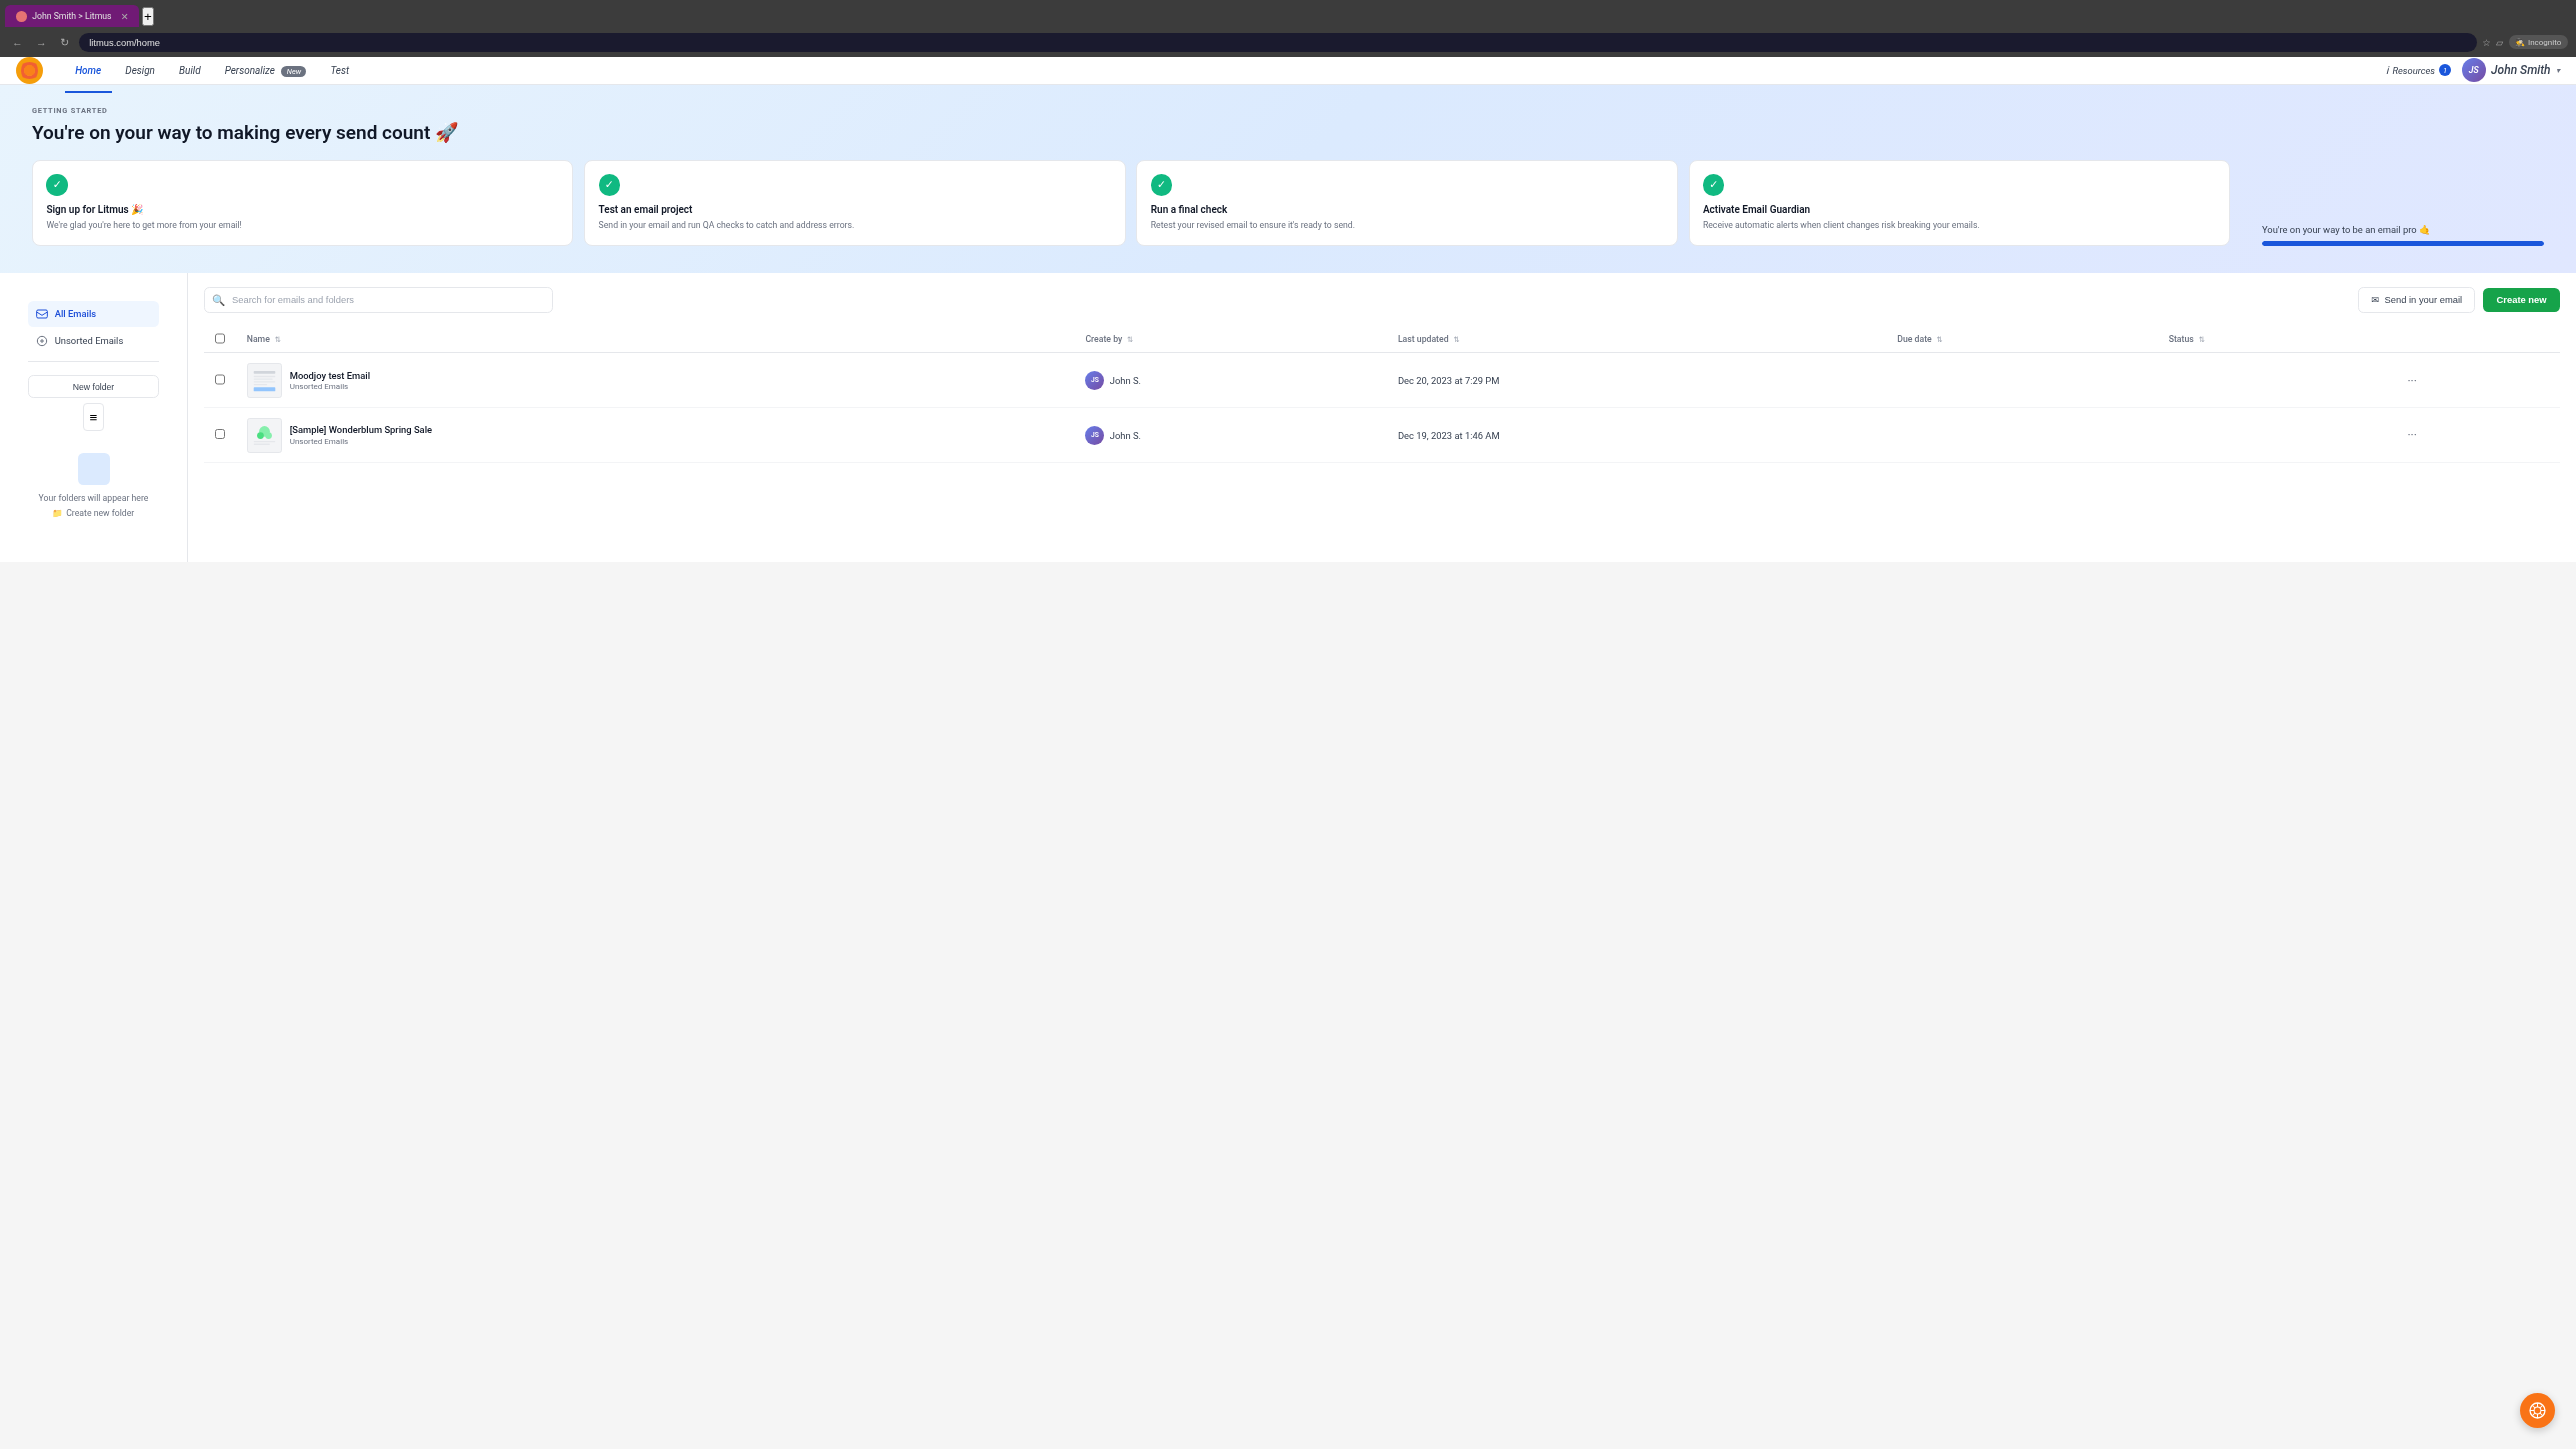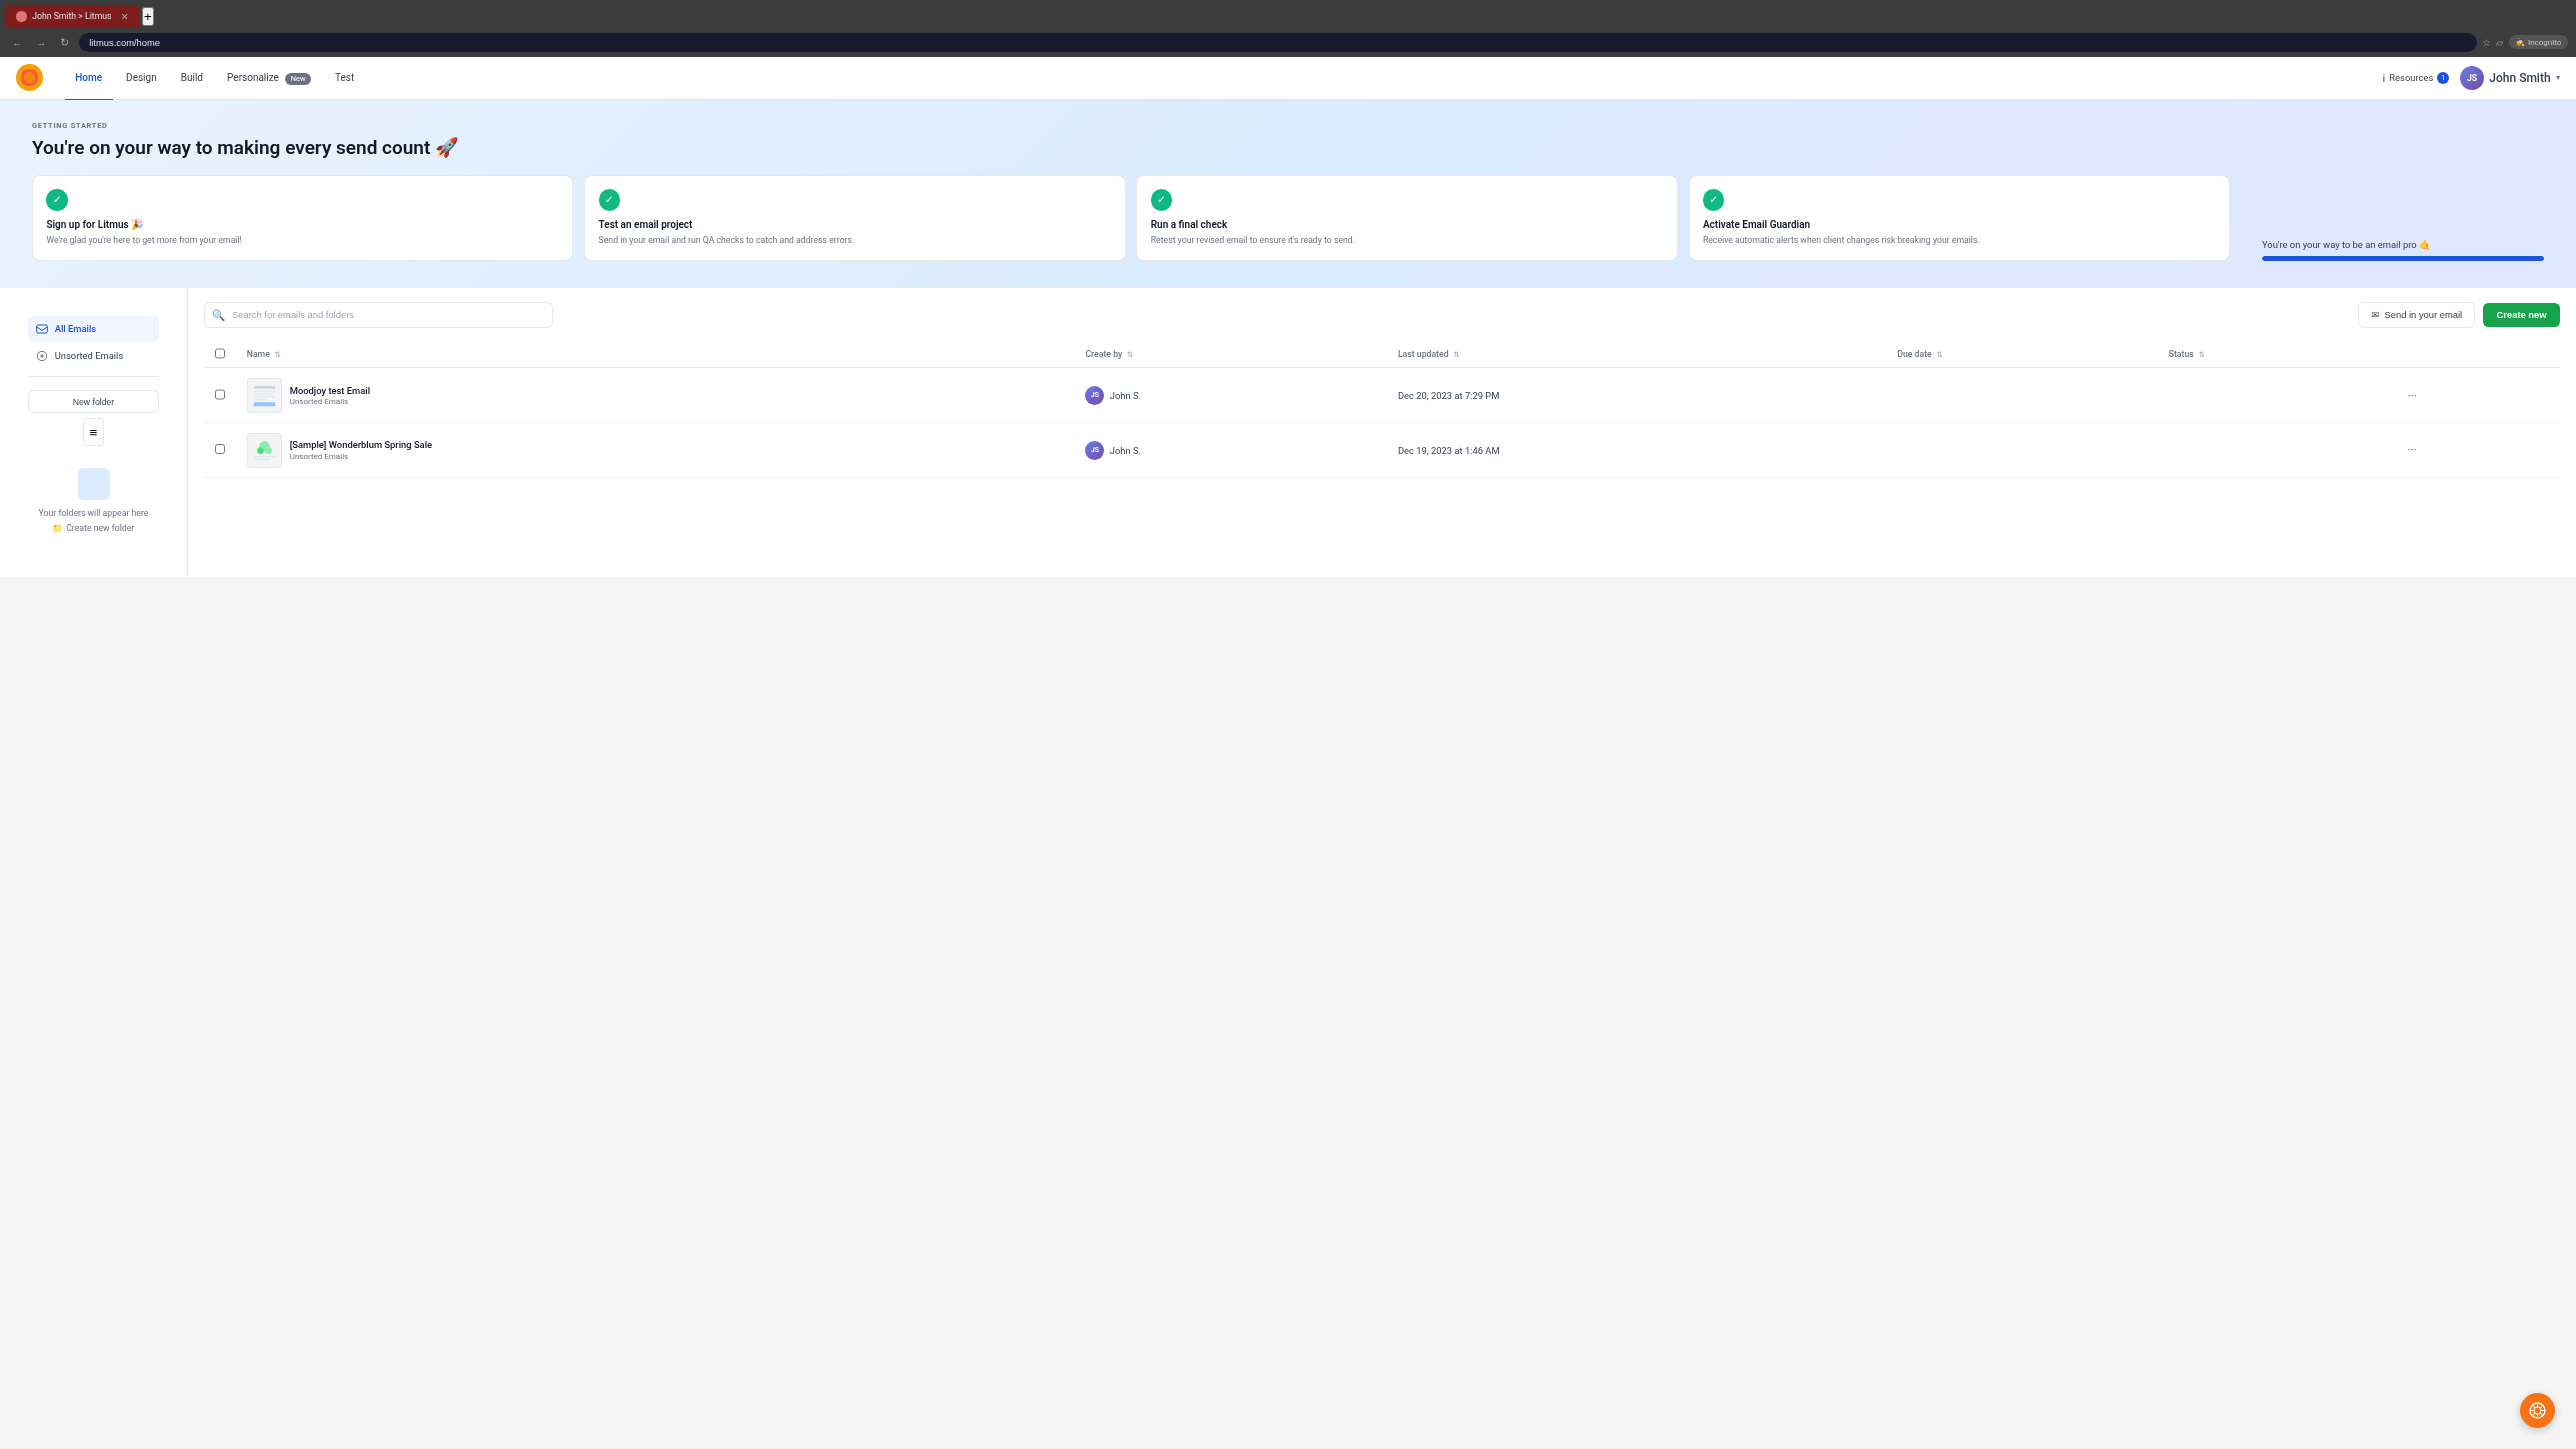--- a/index.html
+++ b/index.html
@@ -1,34 +1,34 @@
 <!DOCTYPE html>
 <html style="font-size:10.7px"><head>
   <meta charset="utf-8">
   <style>
     * { box-sizing: border-box; margin: 0; padding: 0; }
     body { font-family: -apple-system, BlinkMacSystemFont, 'Segoe UI', Roboto, sans-serif; background: #f5f5f5; overflow-x: hidden; }
 
     
     .browser-chrome { background: #2d2d2d; width: 100%; }
     .browser-tab-bar { background: #3c3c3c; display: flex; align-items: center; padding: 5.4px 5.4px 0; gap: 2.7px; }
-    .browser-tab { background: #7f1d1d; color: #e0e0e0; padding: 5.4px 10.7px; border-radius: 5.4px 5.4px 0 0; display: flex; align-items: center; gap: 5.4px; font-size: 8.7px; min-width: 134px; }
+    .browser-tab { background: #701a75; color: #e0e0e0; padding: 5.4px 10.7px; border-radius: 5.4px 5.4px 0 0; display: flex; align-items: center; gap: 5.4px; font-size: 8.7px; min-width: 134px; }
     .browser-tab .tab-favicon { width: 10.7px; height: 10.7px; background: #e57373; border-radius: 50%; display: inline-block; }
     .browser-tab .tab-close { margin-left: auto; color: #aaa; cursor: pointer; font-size: 9.4px; }
     .browser-toolbar { background: #3c3c3c; display: flex; align-items: center; padding: 5.4px 8px; gap: 5.4px; }
     .browser-nav-btn { background: none; border: none; color: #aaa; font-size: 10.7px; cursor: pointer; padding: 2.7px 4px; border-radius: 2.7px; }
     .browser-address-bar { flex: 1; background: #1a1a2e; border: none; border-radius: 13.4px; padding: 4px 10.7px; color: #e0e0e0; font-size: 9.4px; }
     .browser-actions { display: flex; align-items: center; gap: 5.4px; color: #aaa; font-size: 9.4px; }
     .incognito-badge { background: #555; color: #ccc; padding: 2.7px 6.7px; border-radius: 8px; font-size: 8px; display: flex; align-items: center; gap: 2.7px; }
 
     
     .app { background: white; }
 
     
-    .top-nav { display: flex; align-items: center; padding: 0 16px; height: 43px; border-bottom: 0.7px solid #e5e7eb; background: white; }
+    .top-nav { display: flex; align-items: center; padding: 0 16px; height: 28px; border-bottom: 0.7px solid #e5e7eb; background: white; font-style: italic; }
     .logo { width: 27px; height: 27px; margin-right: 21.5px; }
     .logo svg { width: 27px; height: 27px; }
     .nav-items { display: flex; align-items: center; gap: 2.7px; flex: 1; }
     .nav-item { padding: 5.4px 10.7px; font-size: 10px; color: #374151; cursor: pointer; border-radius: 4px; text-decoration: none; position: relative; }
     .nav-item.active { color: #1a56db; font-weight: 500; }
     .nav-item.active::after { content: ''; position: absolute; bottom: -11.4px; left: 0; right: 0; height: 1.3px; background: #1a56db; }
     .nav-badge { background: #6b7280; color: white; font-size: 7.4px; padding: 1.3px 5.4px; border-radius: 8px; margin-left: 4px; }
     .nav-right { display: flex; align-items: center; gap: 10.7px; }
     .resources-btn { display: flex; align-items: center; gap: 4px; color: #374151; font-size: 9.4px; cursor: pointer; }
     .resources-count { background: #1a56db; color: white; font-size: 7.4px; width: 12px; height: 12px; border-radius: 50%; display: flex; align-items: center; justify-content: center; }

